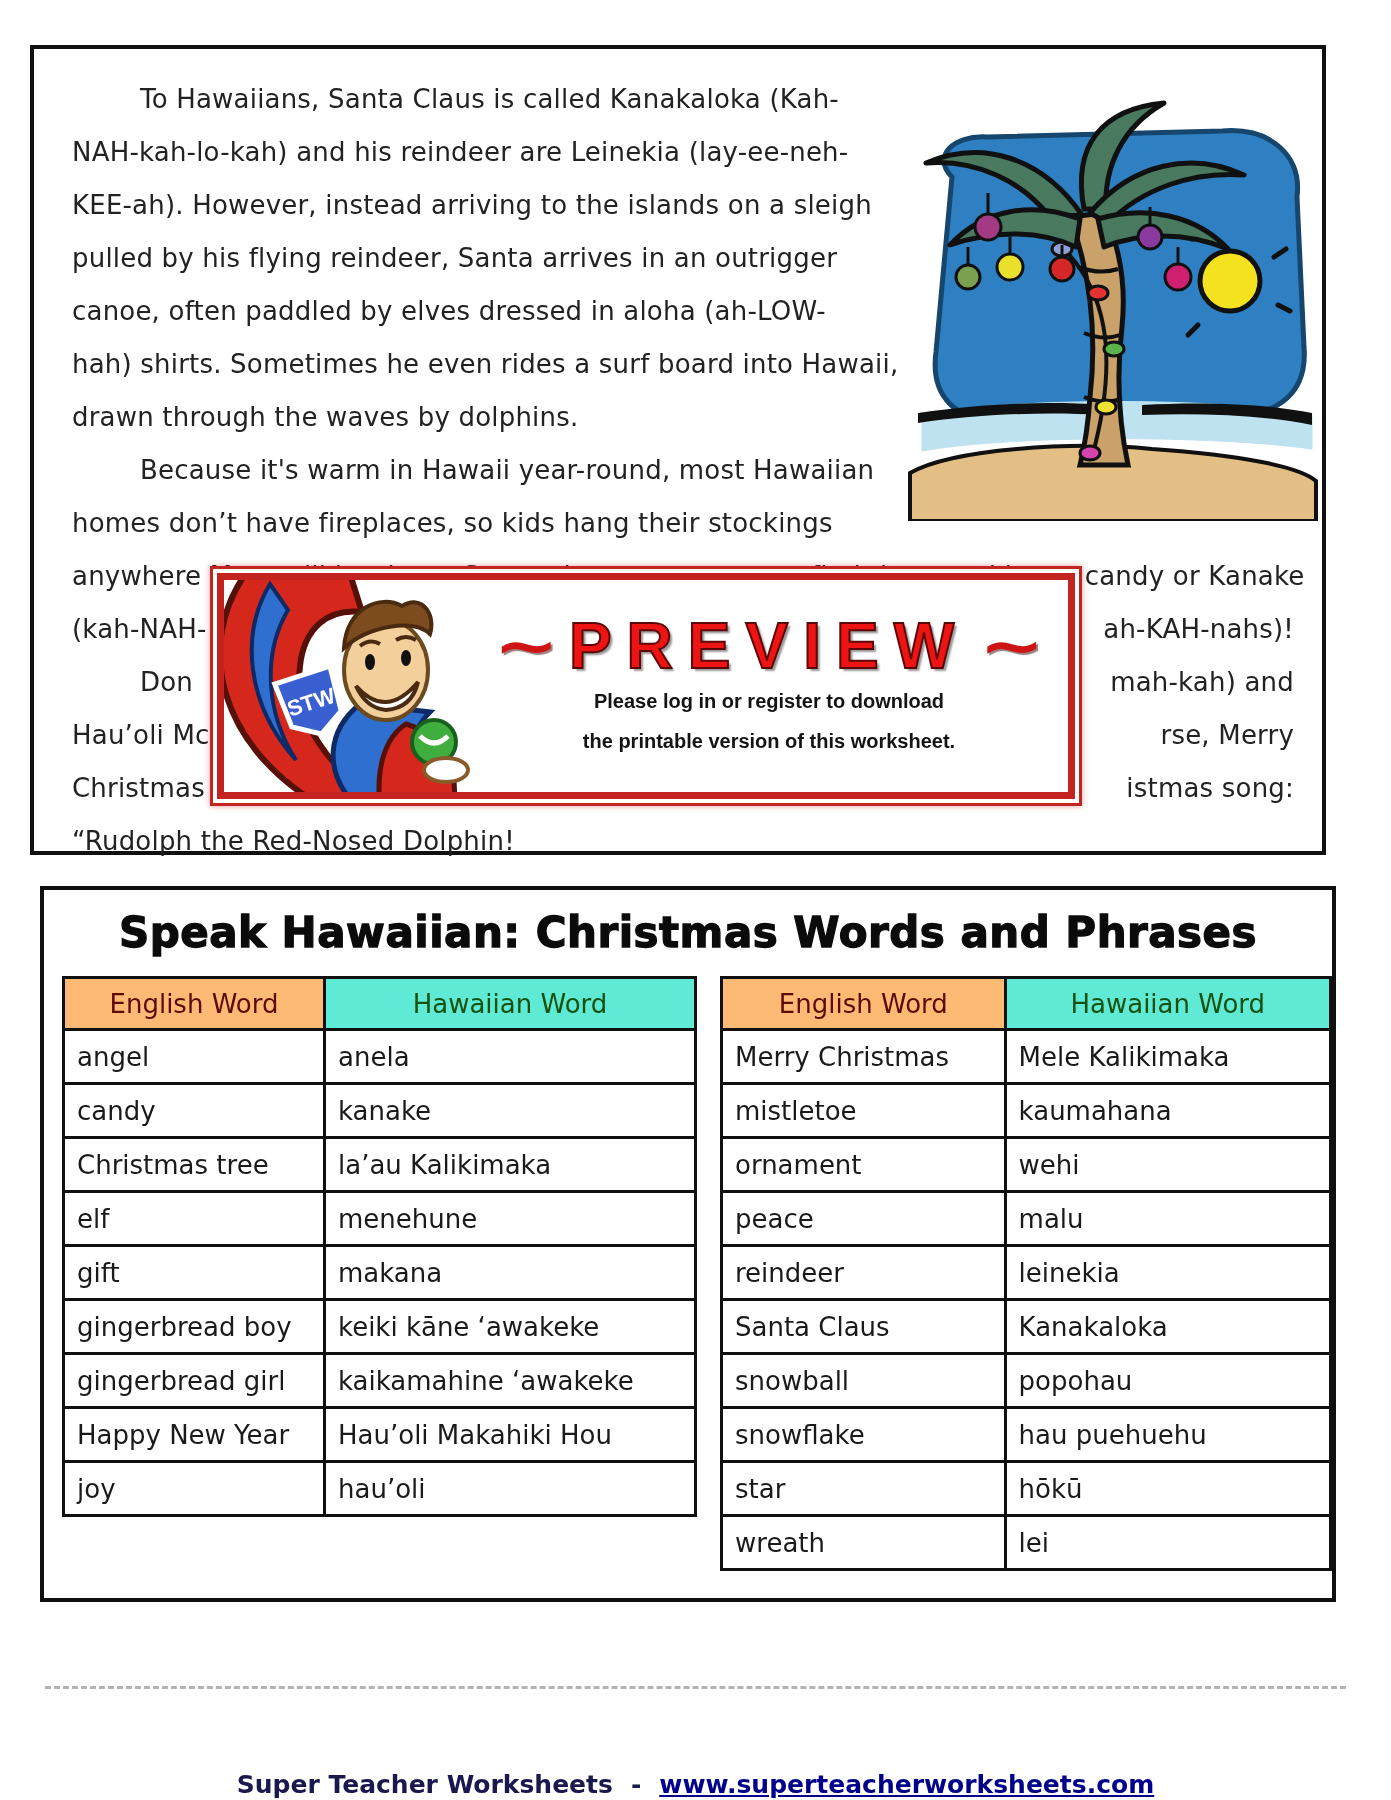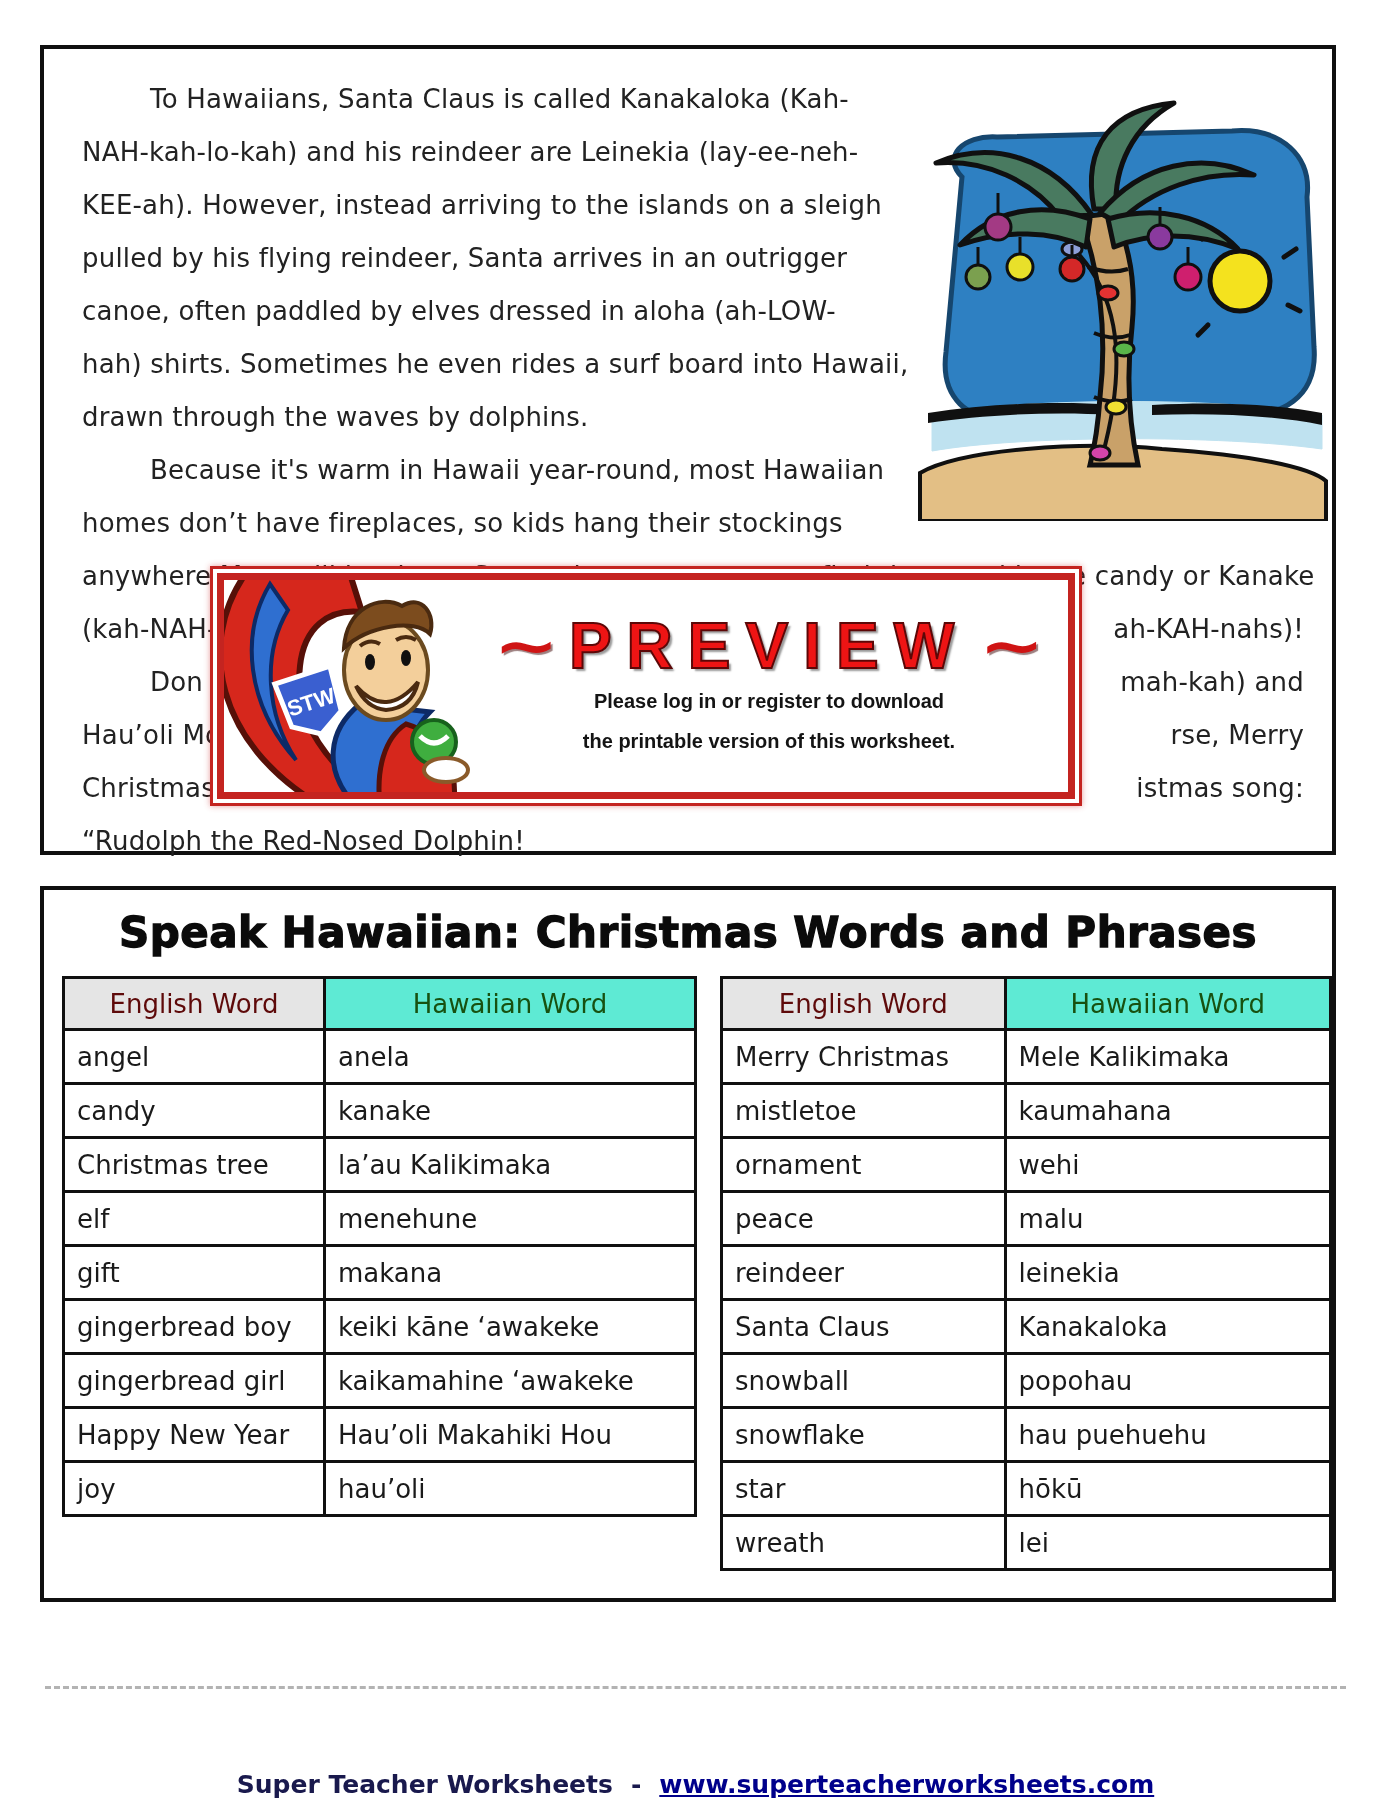--- a/index.html
+++ b/index.html
@@ -3,21 +3,21 @@
 <meta charset="utf-8">
 <style>
   html,body{margin:0;padding:0;}
   body{
     width:1391px;height:1800px;position:relative;background:#ffffff;
     font-family:"DejaVu Sans",sans-serif;color:#1c1c1c;overflow:hidden;
   }
 
   
   .story-box{
-    position:absolute;left:40px;top:45px;width:1288px;height:802px;
+    position:absolute;left:30px;top:45px;width:1288px;height:802px;
     border:4px solid #101010;background:#fff;
   }
   .story-text{position:absolute;left:38px;top:24px;right:28px;}
   .story-line{
     display:flex;justify-content:space-between;height:53px;
     font-size:26px;line-height:53px;color:#222;letter-spacing:.2px;
     white-space:nowrap;
   }
   .story-line .frag-left.indent{padding-left:68px;}
 
@@ -63,21 +63,21 @@
     color:#0b0b0b;letter-spacing:.5px;-webkit-text-stroke:1.3px #0b0b0b;
     font-family:"DejaVu Sans",sans-serif;
   }
   table.vocab{border-collapse:collapse;position:absolute;top:86px;}
   table.vocab.left{left:18px;}
   table.vocab.right{left:676px;}
   table.vocab th,table.vocab td{border:3px solid #101010;}
   table.vocab th{
     height:47px;font-size:26px;font-weight:normal;text-align:center;
   }
-  th.hdr-en{background:#e5e5e5;color:#5e0a0a;}
+  th.hdr-en{background:#fdba74;color:#5e0a0a;}
   th.hdr-haw{background:#5eead4;color:#175110;margin-left:12px;}
   table.vocab td{
     height:51px;font-size:26px;color:#1a1a1a;padding:0 8px 0 12px;
     background:#fff;text-align:left;white-space:nowrap;
   }
   table.left td.c-en{width:238px;} table.left td.c-haw{width:348px;}
   table.right td.c-en{width:267px;} table.right td.c-haw{width:315px;}
 
   
   .footer-rule{

